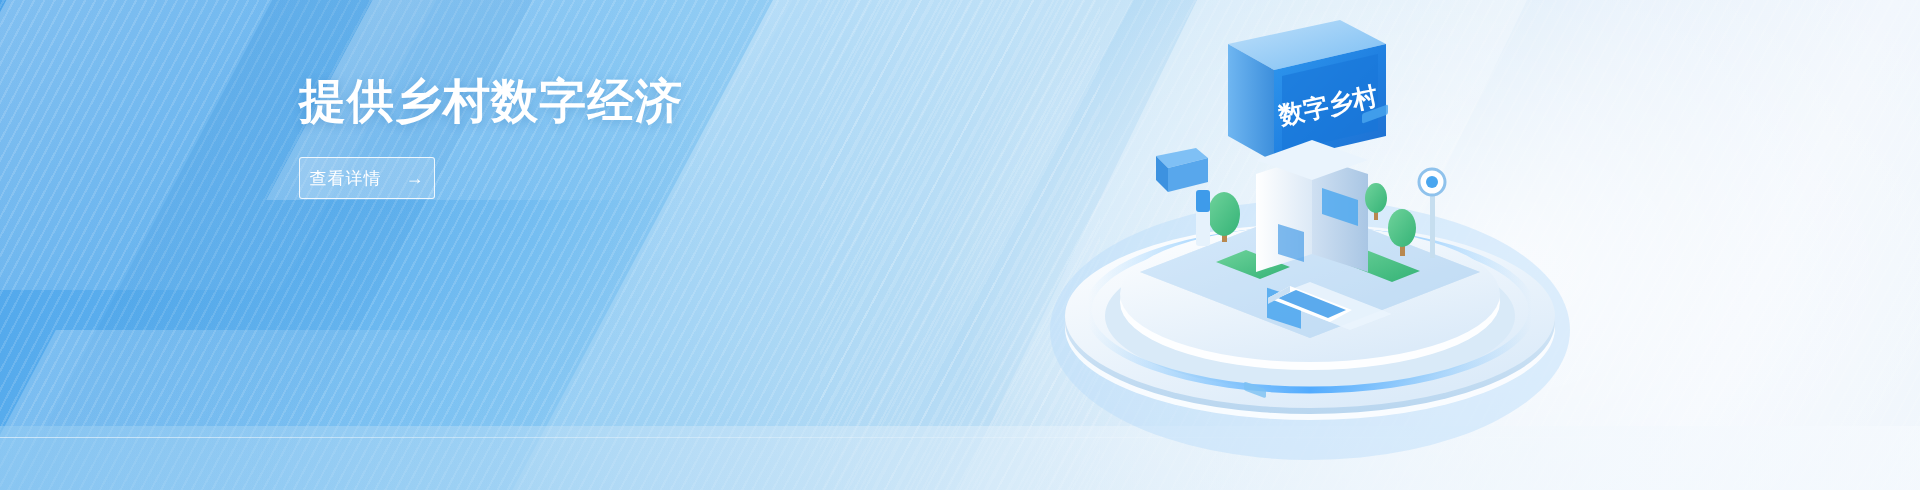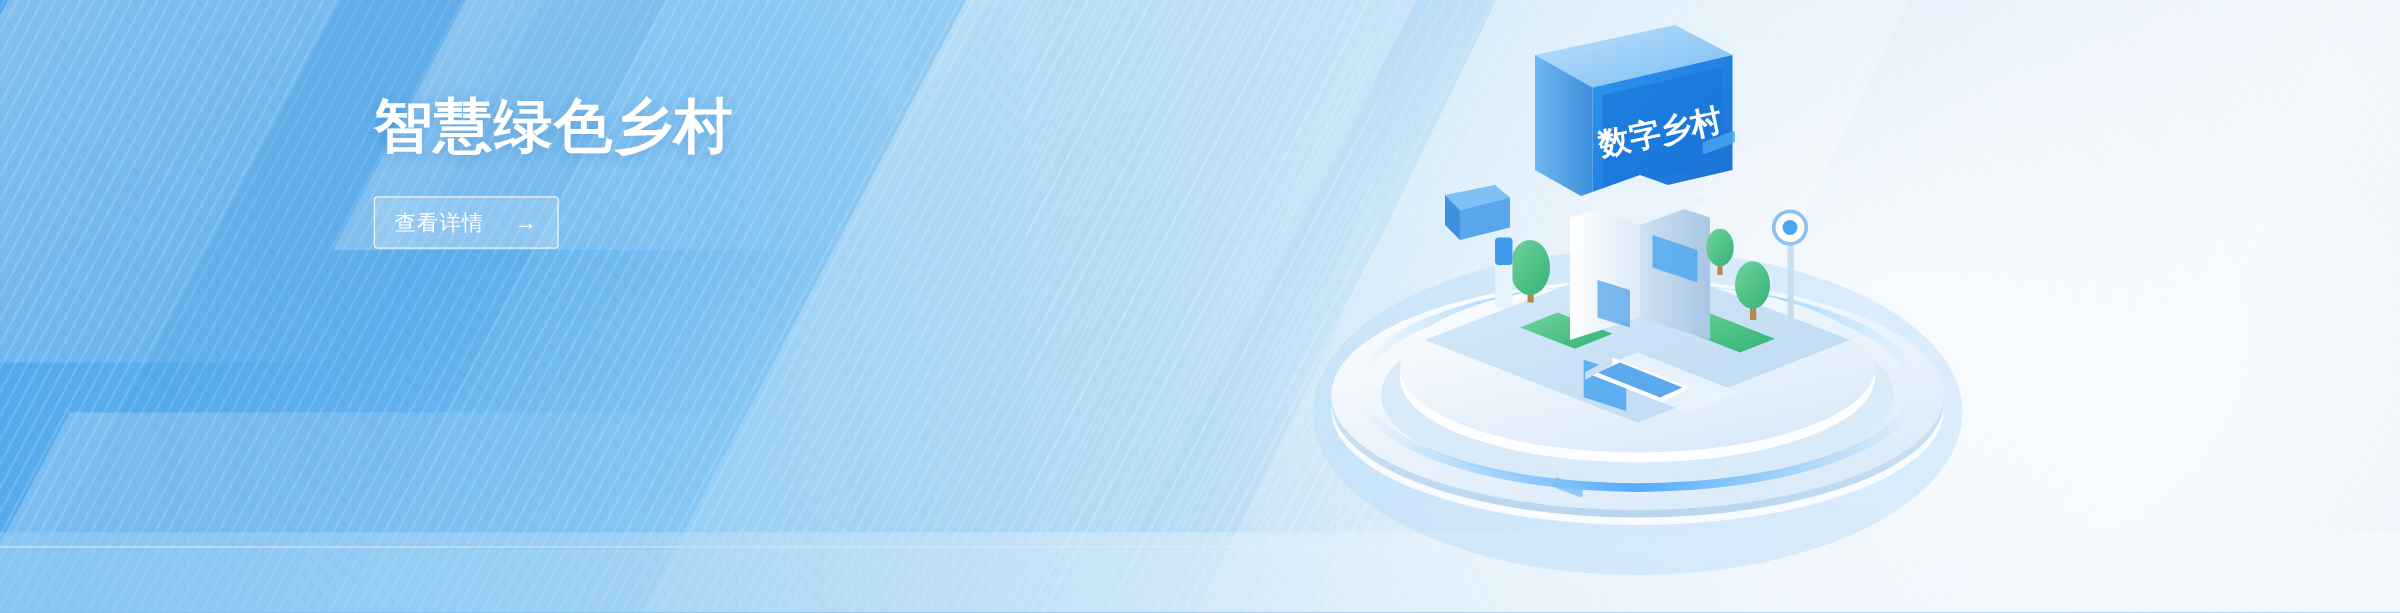--- a/index.html
+++ b/index.html
@@ -118,21 +118,21 @@
     letter-spacing:.3px;
     text-align:justify;
     text-shadow:0 1px 6px rgba(30,104,172,.22);
   }
   .cta{
     display:inline-flex;
     align-items:center;
     justify-content:center;
     gap:24px;
     margin-top:28px;
-    width:148px;
+    width:136px;
     height:42px;
     border:1px solid rgba(255,255,255,.85);
     border-radius:3px;
     background:rgba(255,255,255,.18);
     color:#ffffff;
     font-size:17px;
     letter-spacing:1px;
     cursor:pointer;
     text-decoration:none;
   }
@@ -161,21 +161,21 @@
   <div class="shard shard-b"></div>
   <div class="shard shard-c"></div>
   <div class="shard shard-d"></div>
   <div class="shard shard-e"></div>
   <div class="shard shard-f"></div>
 
   <div class="bottom-band"></div>
   <div class="bottom-line"></div>
 
   <div class="content">
-    <h1 class="title">智慧绿色乡村</h1>
+    <h1 class="title">提供乡村数字经济</h1>
     <a class="cta" href="#">
       <span>查看详情</span>
       <span class="arrow">→</span>
     </a>
   </div>
 
   <div class="illustration">
     <svg width="720" height="470" viewBox="0 0 720 470" xmlns="http://www.w3.org/2000/svg">
       <defs>
         <linearGradient id="gBoard" x1="0" y1="0" x2="1" y2="1">

